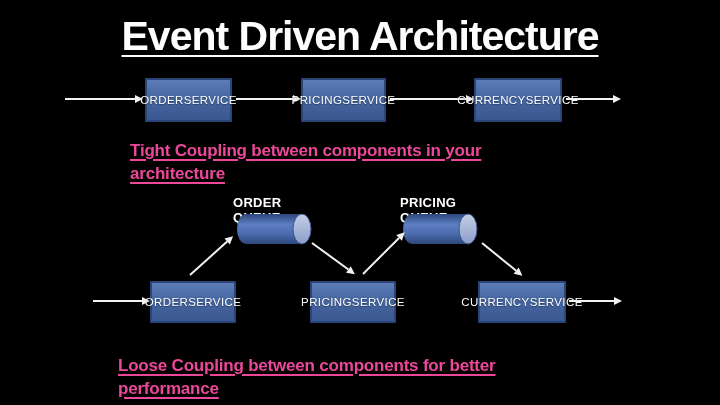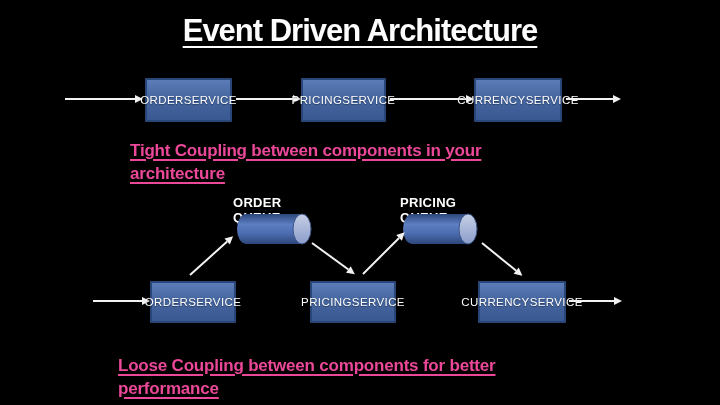--- a/index.html
+++ b/index.html
@@ -1,19 +1,19 @@
 <!DOCTYPE html>
 <html><head>
 <meta charset="utf-8">
 <style>
   html,body{margin:0;padding:0;background:#000;}
   .slide{position:relative;width:720px;height:405px;background:#000;overflow:hidden;
          font-family:"Liberation Sans",sans-serif;color:#fff;}
   .title{position:absolute;top:13px;left:0;width:720px;text-align:center;
-         font-size:31px;font-weight:700;letter-spacing:-1px;
+         font-size:41px;font-weight:700;letter-spacing:-1px;
          text-decoration:underline;text-decoration-thickness:2px;text-underline-offset:5px;
          color:#fdfdfd;}
   .service-box{position:absolute;width:87px;height:44px;box-sizing:border-box;
          background:linear-gradient(180deg,#5b7cb8 0%,#46669f 45%,#3a5892 100%);
          border:2px solid #2a4678;border-radius:1px;
          display:flex;align-items:center;justify-content:center;
          font-size:11.5px;font-weight:400;letter-spacing:.4px;line-height:14px;
          color:#fff;text-shadow:0 1px 1px rgba(0,0,0,.4);}
   .sm{width:86px;height:42px;}
   .caption{position:absolute;font-size:17px;font-weight:700;letter-spacing:-.2px;

